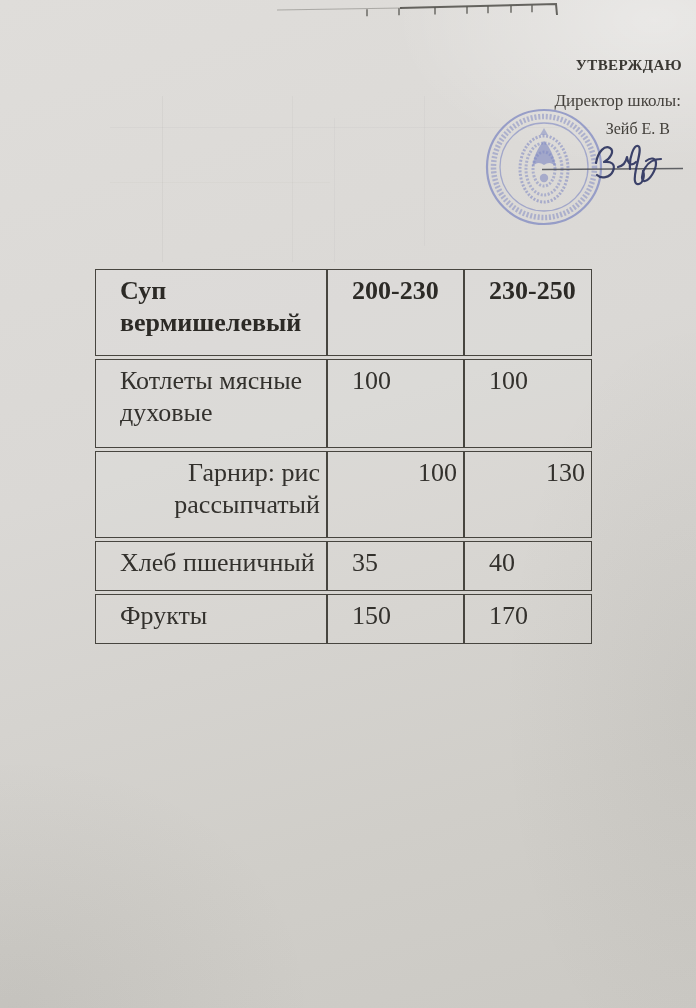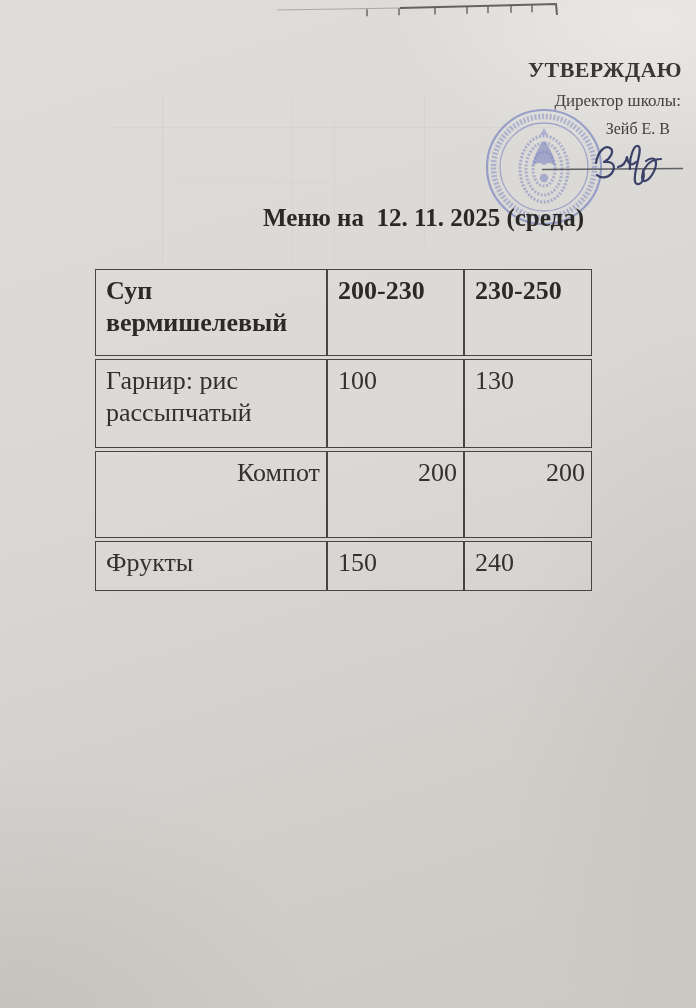--- a/index.html
+++ b/index.html
@@ -14,36 +14,36 @@
       radial-gradient(420px 240px at 94% 2%, rgba(255,255,255,.38), rgba(255,255,255,0) 62%),
       radial-gradient(500px 420px at 2% 100%, rgba(60,58,54,.07), rgba(60,58,54,0) 60%),
       radial-gradient(300px 600px at 100% 70%, rgba(60,58,54,.05), rgba(60,58,54,0) 65%);
   }
   
   .ghost{position:absolute;background:#77756f;pointer-events:none;}
   .gv{width:1px;}
   .gh{height:1px;}
 
   
-  .approved{position:absolute;top:57px;right:14px;font-size:22px;font-weight:700;letter-spacing:.4px;color:#3a3833;}
+  .approved{position:absolute;top:57px;right:14px;font-size:15px;font-weight:700;letter-spacing:.4px;color:#3a3833;}
   .director{position:absolute;top:91px;right:15px;font-size:17px;color:#44413c;}
   .dirname{position:absolute;top:120px;right:26px;font-size:16px;color:#44413c;}
 
   .title{
     position:absolute;left:263px;top:204px;margin:0;
     font-size:25px;font-weight:700;line-height:1.15;white-space:pre;color:#2b2926;
   }
 
   table.menu{
     position:absolute;left:95px;top:266px;width:497px;
     border-collapse:separate;border-spacing:0 3px;table-layout:fixed;
   }
   table.menu td{
     box-sizing:border-box;border:1.6px solid #47453f;
-    vertical-align:top;padding:5px 6px 4px 10px;
+    vertical-align:top;padding:5px 6px 4px 24px;
     font-size:26px;line-height:1.24;color:#33312d;
     background:rgba(255,255,255,.05);
   }
   tr.hdr td{font-weight:700;color:#2c2a26;}
   table.menu tr:nth-child(1) td{height:87px;}
   table.menu tr:nth-child(2) td{height:89px;}
   table.menu tr:nth-child(3) td{height:87px;text-align:right;}
   table.menu tr:nth-child(4) td{height:50px;}
   table.menu tr:nth-child(5) td{height:50px;}
   table.menu tr:nth-child(6) td{height:51px;border-radius:9px;}
@@ -101,49 +101,53 @@
   <svg class="sig-svg" width="160" height="70" viewBox="0 0 160 70">
     <line x1="12" y1="34.5" x2="153" y2="33.5" stroke="#4a4c52" stroke-width="1.4" opacity=".85"></line>
     <g stroke="#2e3560" stroke-width="2.2" fill="none" stroke-linecap="round" stroke-linejoin="round" opacity=".92">
       <path d="M66,28 c2,-12 9,-18 14,-15 c5,3 0,11 -6,14 c7,-1 12,2 9,9 c-3,7 -12,8 -16,4"></path>
       <path d="M88,32 c5,-1 8,-5 9,-10 c1,8 5,9 9,5"></path>
       <path d="M100,34 c-1,-12 4,-24 8,-23 c4,1 0,14 -2,23 c-2,10 -2,16 3,15 c4,-1 6,-8 4,-13"></path>
       <path d="M116,26 c5,-4 10,-3 10,2 c0,7 -6,17 -11,18 c-4,1 -4,-7 0,-13 c4,-7 11,-9 16,-9"></path>
     </g>
   </svg>
 
-  <h1 class="title">Меню на  12. 11. 2025 (среда)</h1>
 
   <table class="menu">
     <colgroup>
         <col style="width:232px">
         <col style="width:137px">
         <col style="width:128px">
       </colgroup>
     <tbody>
       <tr class="hdr">
         <td>Суп вермишелевый</td>
         <td>200-230</td>
         <td>230-250</td>
       </tr>
 
+  <tr>
+    <td>Котлеты мясные духовые</td>
+    <td>100</td>
+    <td>100</td>
+  </tr>
 
   <tr>
     <td>Гарнир: рис рассыпчатый</td>
     <td>100</td>
     <td>130</td>
   </tr>
 
+  <tr>
+    <td>Хлеб пшеничный</td>
+    <td>35</td>
+    <td>40</td>
+  </tr>
 
-  <tr>
-    <td>Компот</td>
-    <td>200</td>
-    <td>200</td>
-  </tr>
 
   <tr>
     <td>Фрукты</td>
     <td>150</td>
-    <td>240</td>
+    <td>170</td>
   </tr>
 </tbody>
   </table>
 </div>
 
 </body></html>

